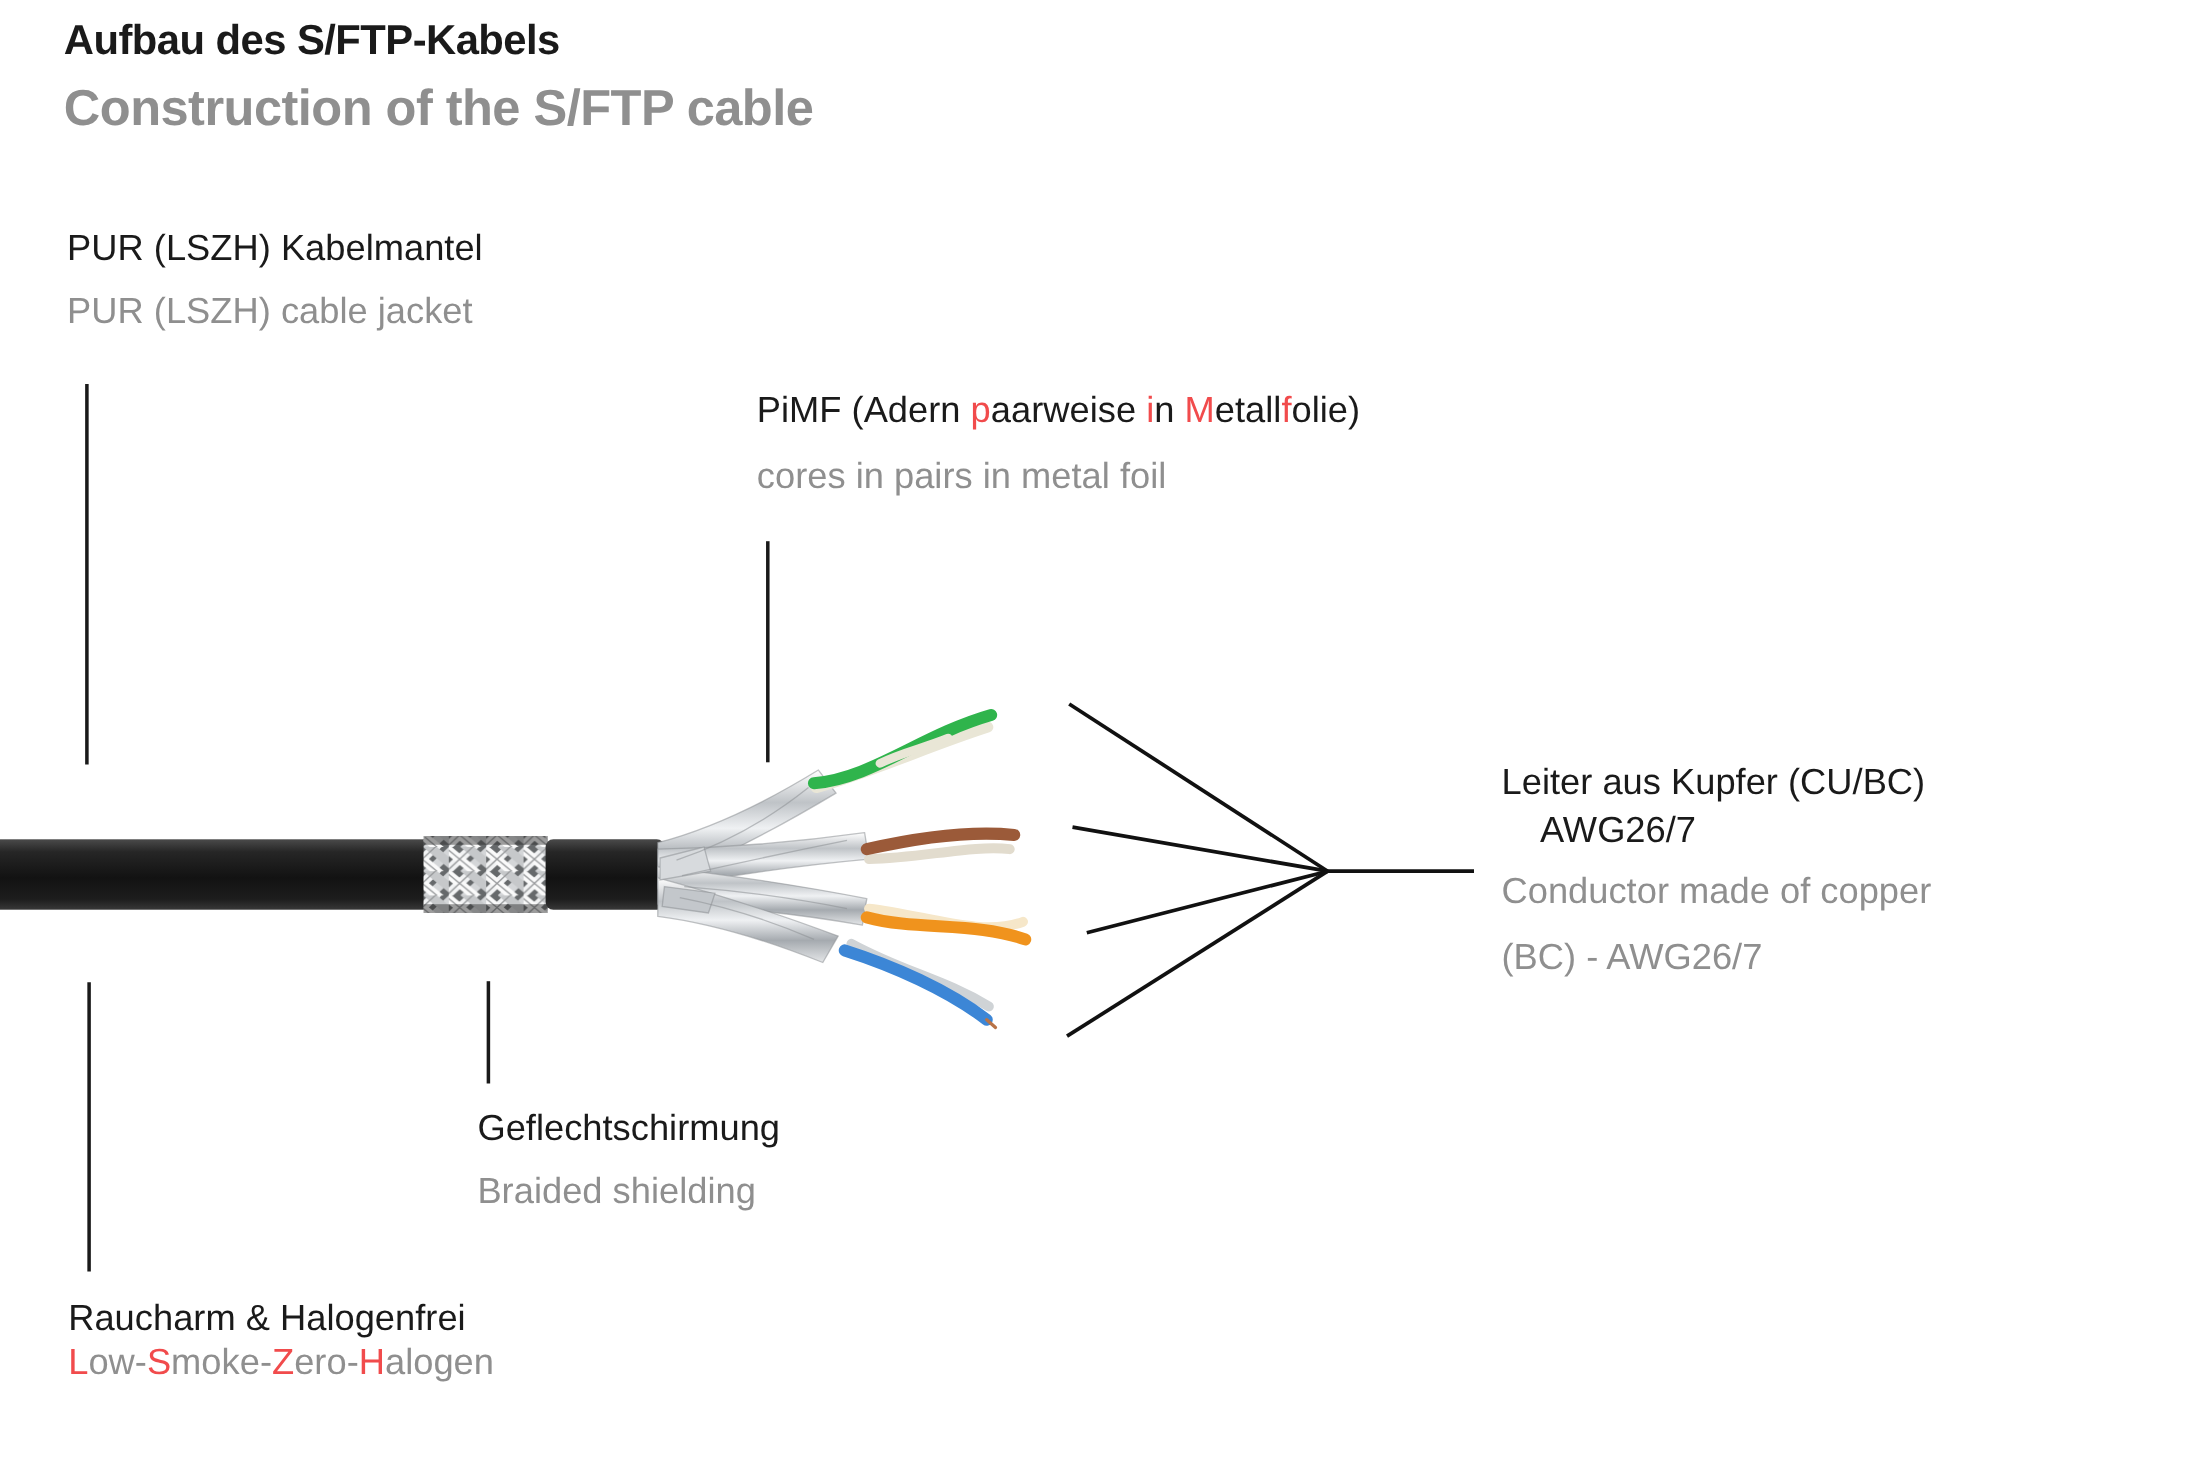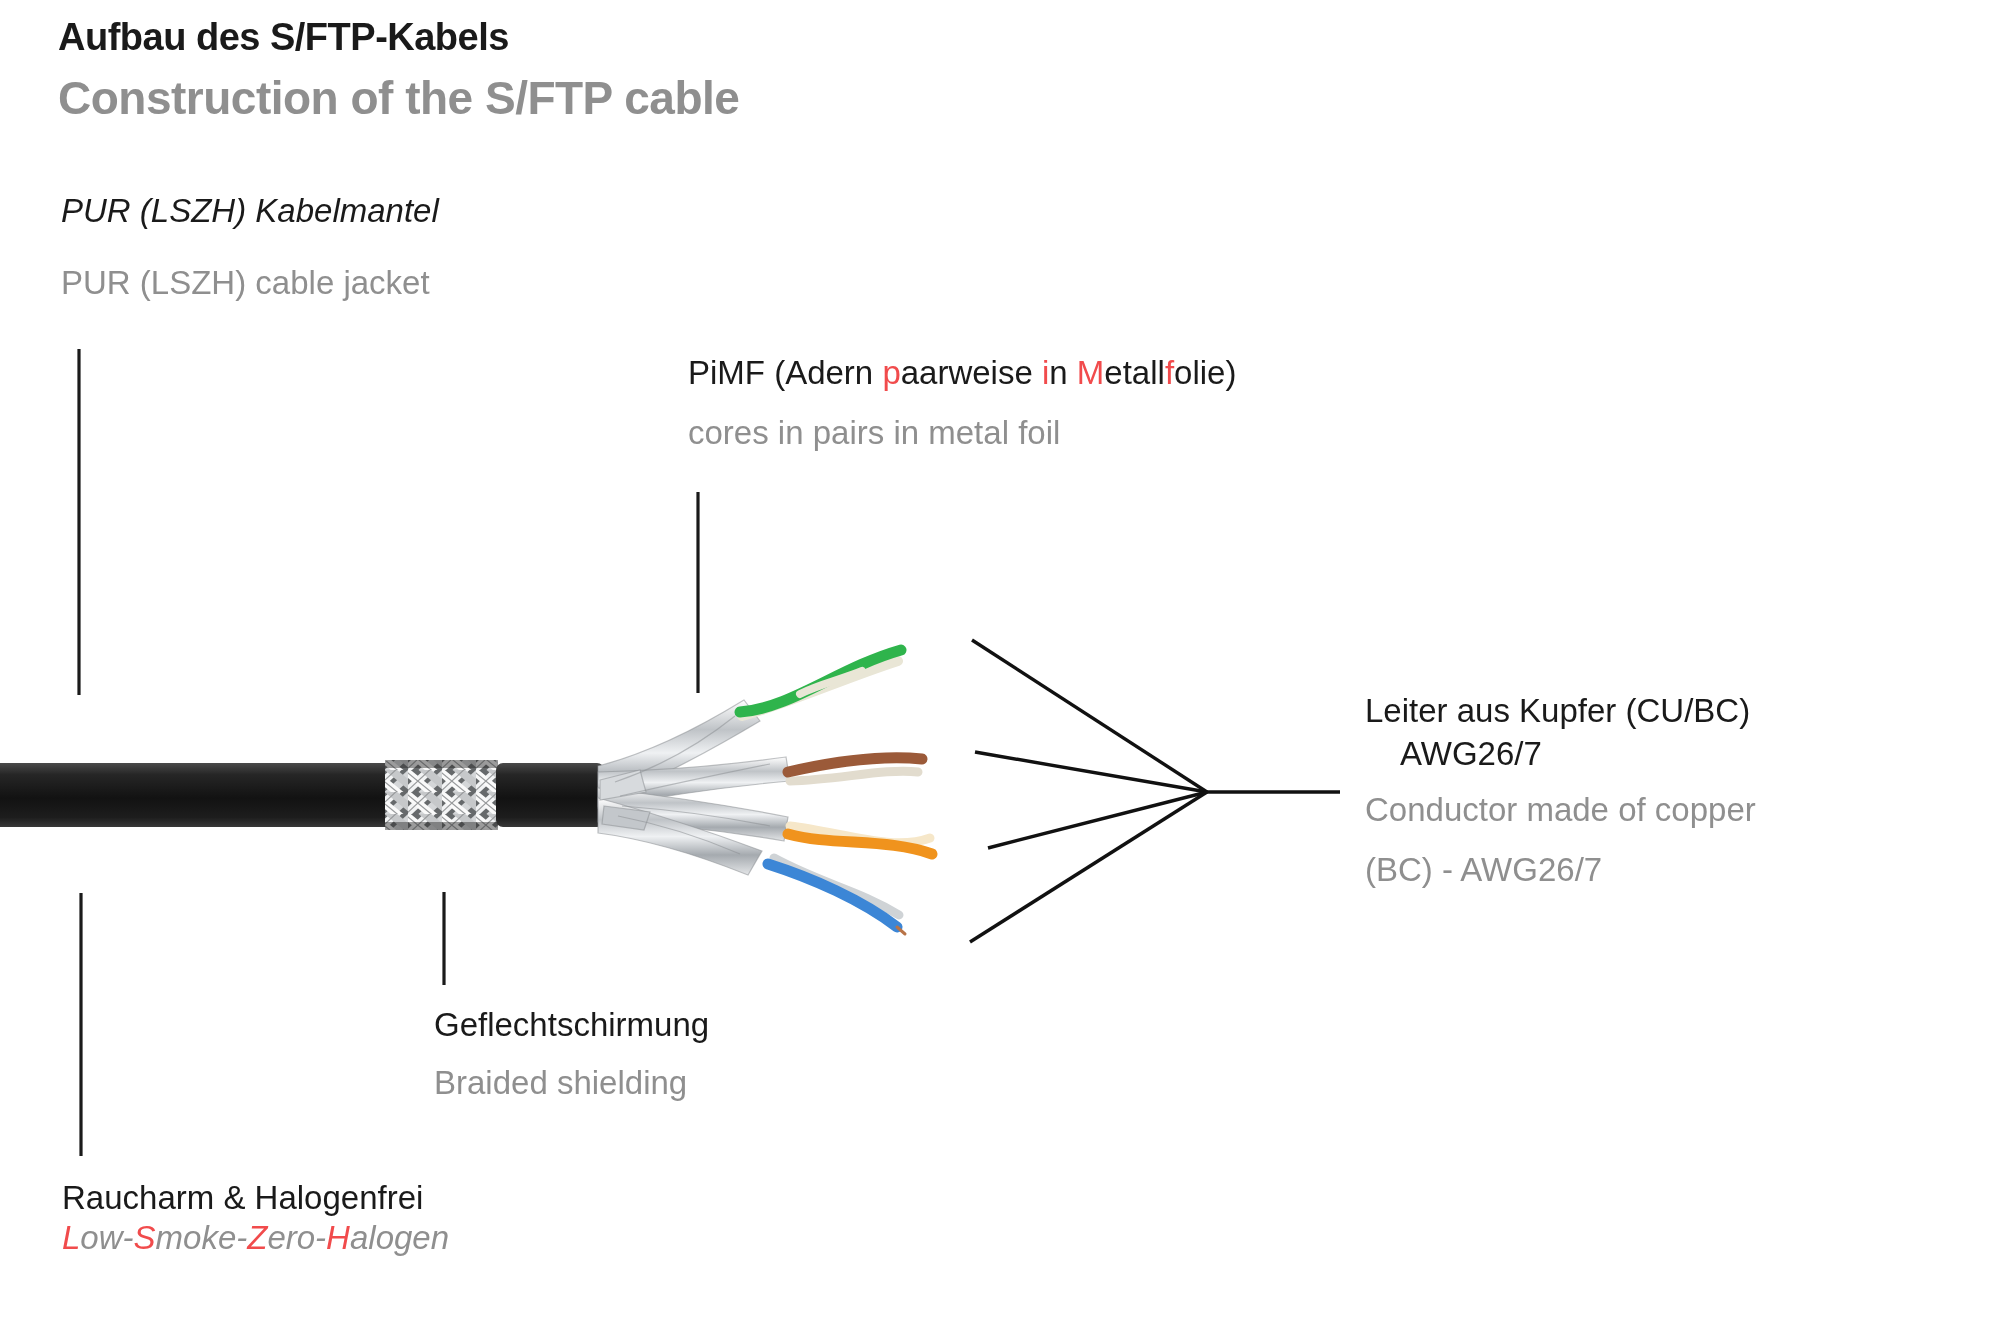--- a/index.html
+++ b/index.html
@@ -116,30 +116,30 @@
       <line x1="975" y1="752" x2="1207" y2="792"></line>
       <line x1="988" y1="848" x2="1207" y2="792"></line>
       <line x1="970" y1="942" x2="1207" y2="792"></line>
       <line x1="1207" y1="792" x2="1340" y2="792"></line>
     </g>
   </svg>
 
   <div class="abs title-de" style="left:58px;top:16px;">Aufbau des S/FTP-Kabels</div>
   <div class="abs title-en" style="left:58px;top:71px;">Construction of the S/FTP cable</div>
 
-  <div class="abs lab" style="left:61px;top:192px;font-style:italic;">PUR (LSZH) Kabelmantel</div>
+  <div class="abs lab" style="left:61px;top:206px;">PUR (LSZH) Kabelmantel</div>
   <div class="abs lab gray" style="left:61px;top:264px;">PUR (LSZH) cable jacket</div>
 
   <div class="abs lab" style="left:688px;top:354px;"><span class="seg-black">PiMF (Adern </span><span class="seg-red">p</span><span class="seg-black">aarweise </span><span class="seg-red">i</span><span class="seg-black">n </span><span class="seg-red">M</span><span class="seg-black">etall</span><span class="seg-red">f</span><span class="seg-black">olie)</span></div>
   <div class="abs lab gray" style="left:688px;top:414px;">cores in pairs in metal foil</div>
 
   <div class="abs lab" style="left:1365px;top:692px;">Leiter aus Kupfer (CU/BC)</div>
   <div class="abs lab" style="left:1400px;top:735px;">AWG26/7</div>
   <div class="abs lab gray" style="left:1365px;top:791px;">Conductor made of copper</div>
   <div class="abs lab gray" style="left:1365px;top:851px;">(BC) - AWG26/7</div>
 
   <div class="abs lab" style="left:434px;top:1006px;">Geflechtschirmung</div>
   <div class="abs lab gray" style="left:434px;top:1064px;">Braided shielding</div>
 
   <div class="abs lab" style="left:62px;top:1179px;">Raucharm &amp; Halogenfrei</div>
-  <div class="abs lab gray" style="left:62px;top:1219px;font-style:italic;"><span class="seg-red">L</span><span class="seg-gray">ow-</span><span class="seg-red">S</span><span class="seg-gray">moke-</span><span class="seg-red">Z</span><span class="seg-gray">ero-</span><span class="seg-red">H</span><span class="seg-gray">alogen</span></div>
+  <div class="abs lab gray" style="left:62px;top:1219px;"><span class="seg-red">L</span><span class="seg-gray">ow-</span><span class="seg-red">S</span><span class="seg-gray">moke-</span><span class="seg-red">Z</span><span class="seg-gray">ero-</span><span class="seg-red">H</span><span class="seg-gray">alogen</span></div>
 
 </div>
 
 </body></html>

